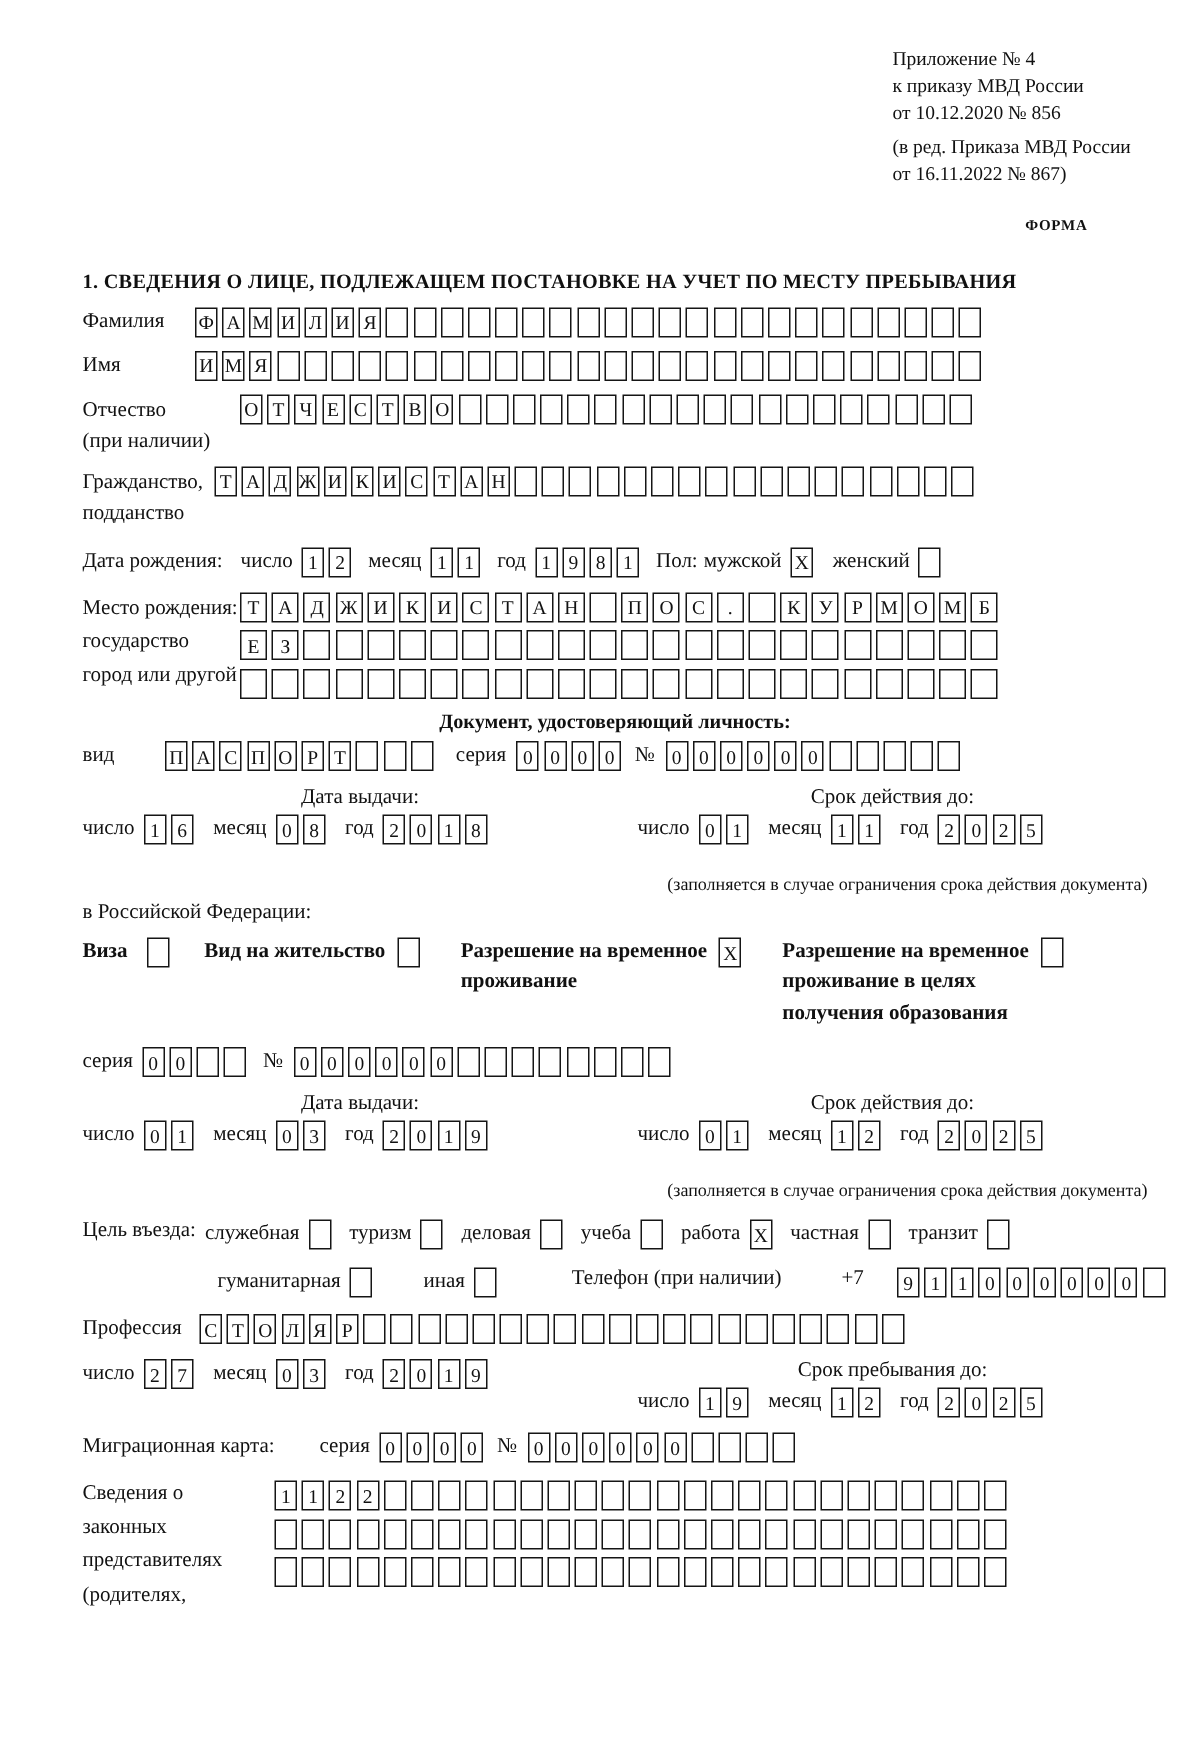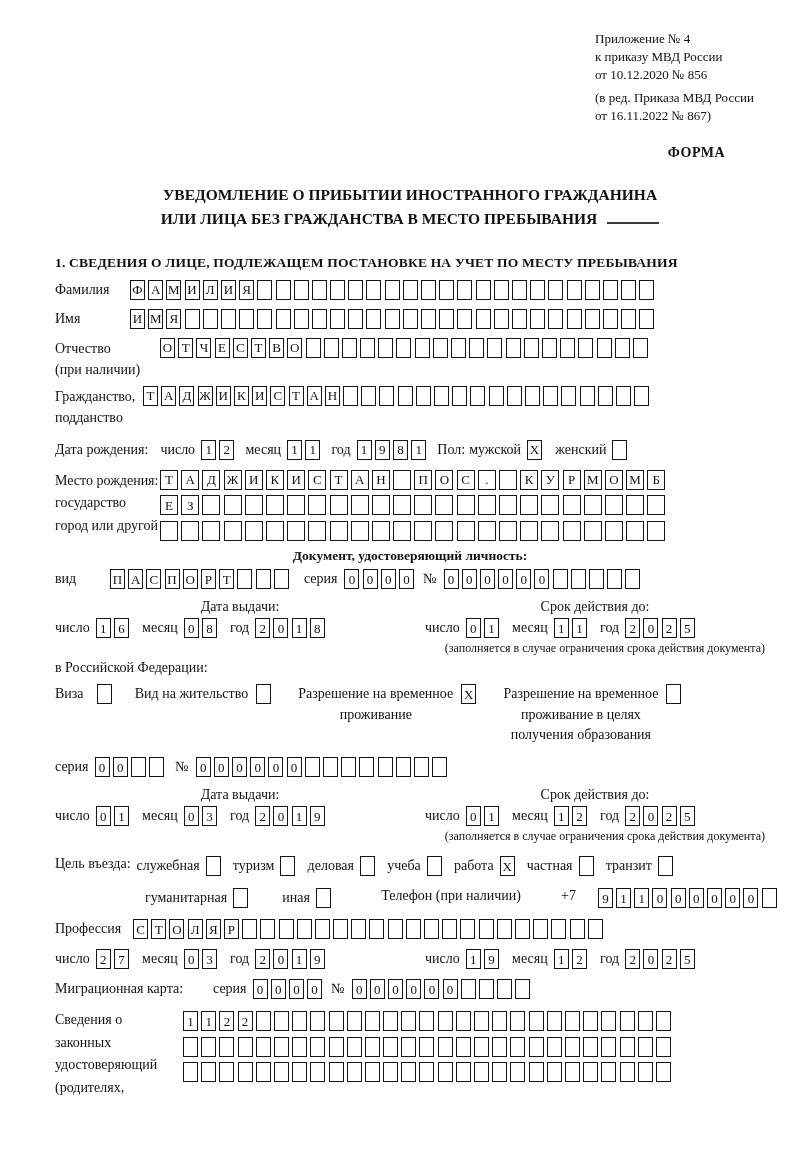--- a/index.html
+++ b/index.html
@@ -7,21 +7,21 @@
   body {
     width: 800px; height: 1163px;
     font-family: "Liberation Serif", "DejaVu Serif", serif;
     color: #111; overflow: hidden;
   }
   .page { width: 800px; height: 1163px; padding: 30px 35px 10px 55px; }
 
   
   .hdr { margin-left: 540px; width: 220px; font-size: 13px; line-height: 1.38; }
   .hdr .grp2 { margin-top: 5px; }
-  .forma { text-align: right; font-weight: bold; font-size: 14px; margin: 20px 40px 0 0; letter-spacing: .5px; }
+  .forma { text-align: right; font-weight: bold; font-size: 10px; margin: 20px 40px 0 0; letter-spacing: .5px; }
 
   
   .title { text-align: center; font-weight: bold; font-size: 15.5px; line-height: 1.55; margin-top: 22px; }
   .blank-underline { display: inline-block; width: 52px; border-bottom: 2.5px solid #3a3a3a; height: 14px; margin-left: 10px; }
   .sec-heading { font-weight: bold; font-size: 13.5px; margin-top: 24px; letter-spacing: .2px; }
 
   
   .row { display: flex; align-items: center; margin-top: 9px; font-size: 14px; }
   .row-top { align-items: flex-start; }
   .lbl { flex: 0 0 auto; }
@@ -43,31 +43,31 @@
   .w78  { width: 78px; }
 
   .two-line { line-height: 1.5; font-family: Liberation Serif, serif; }
 
   
   .dates { display: grid; grid-template-columns: 370px 1fr; margin-top: 10px; font-size: 14px; }
   .dgroup .dhead { text-align: center; margin-bottom: 3px; }
   .dgroup .dline { display: flex; align-items: center; }
   .dgroup .dline .dl { margin: 0 6px 0 0; }
   .dgroup .dline .dl2 { margin: 0 6px 0 10px; }
-  .note { text-align: right; font-size: 12px; margin-top: 3px; }
+  .note { text-align: right; font-size: 12px; margin-top: 19px; }
 
   
   .stack-row { display: flex; align-items: flex-start; margin-top: 10px; font-size: 14px; }
   .stack-labels div { line-height: 1.62; }
   .stack-boxes .boxes { margin-bottom: 5.5px; display: flex; }
 
   
   .permit-row { display: flex; align-items: flex-start; margin-top: 8px; font-size: 14px; }
   .permit-item { display: flex; align-items: flex-start; margin-right: 14px; }
-  .permit-item .pl { text-align: center; line-height: 1.45; }
+  .permit-item .pl { line-height: 1.45; font-weight: bold; }
   .permit-item .cell { margin-left: 8px; }
 
   
   .purpose-row { display: flex; align-items: flex-start; margin-top: 12px; font-size: 14px; flex-wrap: nowrap; }
   .purpose-item { display: flex; align-items: center; margin-right: 9px; }
   .purpose-item .cell { margin-left: 6px; }
   .indent90 { margin-left: 90px; gap: 16px; }
   .center-bold { text-align: center; font-weight: bold; font-size: 13.5px; margin-top: 10px; }
 </style>
 </head>
@@ -79,24 +79,20 @@
     <div>Приложение № 4</div>
     <div>к приказу МВД России</div>
     <div>от 10.12.2020 № 856</div>
     <div class="grp2">
       <div>(в ред. Приказа МВД России</div>
       <div>от 16.11.2022 № 867)</div>
     </div>
   </div>
   <div class="forma">ФОРМА</div>
 
-  <div class="title">
-    <div>УВЕДОМЛЕНИЕ О ПРИБЫТИИ ИНОСТРАННОГО ГРАЖДАНИНА</div>
-    <div><span>ИЛИ ЛИЦА БЕЗ ГРАЖДАНСТВА В МЕСТО ПРЕБЫВАНИЯ</span><span class="blank-underline"></span></div>
-  </div>
 
   <div class="sec-heading">1. СВЕДЕНИЯ О ЛИЦЕ, ПОДЛЕЖАЩЕМ ПОСТАНОВКЕ НА УЧЕТ ПО МЕСТУ ПРЕБЫВАНИЯ</div>
 
   <div class="row">
     <span class="lbl w75">Фамилия</span>
     <span class="boxes">
         <span class="cell">Ф</span>
         <span class="cell">А</span>
         <span class="cell">М</span>
         <span class="cell">И</span>
@@ -675,20 +671,21 @@
         <span class="dl2">год</span>
         <span class="boxes">
             <span class="cell">2</span>
             <span class="cell">0</span>
             <span class="cell">1</span>
             <span class="cell">9</span>
           </span>
       </div>
     </div>
     <div class="dgroup">
+      <div class="dhead">Срок пребывания до:</div>
       <div class="dline">
         <span class="dl">число</span>
         <span class="boxes">
             <span class="cell">1</span>
             <span class="cell">9</span>
           </span>
         <span class="dl2">месяц</span>
         <span class="boxes">
             <span class="cell">1</span>
             <span class="cell">2</span>
@@ -725,21 +722,21 @@
         <span class="cell"></span>
         <span class="cell"></span>
         <span class="cell"></span>
       </span>
   </div>
 
   <div class="stack-row">
     <div class="stack-labels w128">
       <div>Сведения о</div>
       <div>законных</div>
-      <div>удостоверяющий</div>
+      <div>представителях</div>
       <div>(родителях,</div>
 
     </div>
     <div class="stack-boxes" style="padding-top:2px">
       <span class="boxes">
           <span class="cell">1</span>
           <span class="cell">1</span>
           <span class="cell">2</span>
           <span class="cell">2</span>
           <span class="cell"></span>

